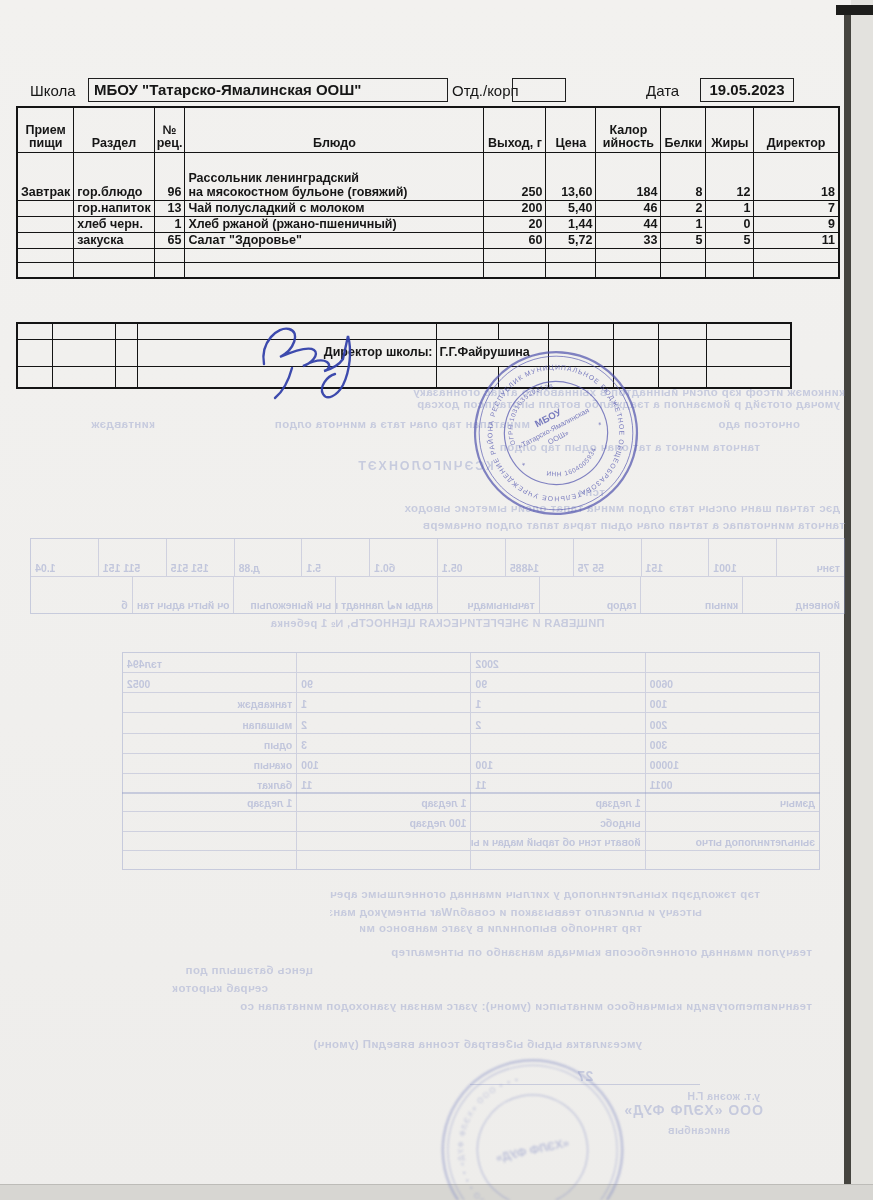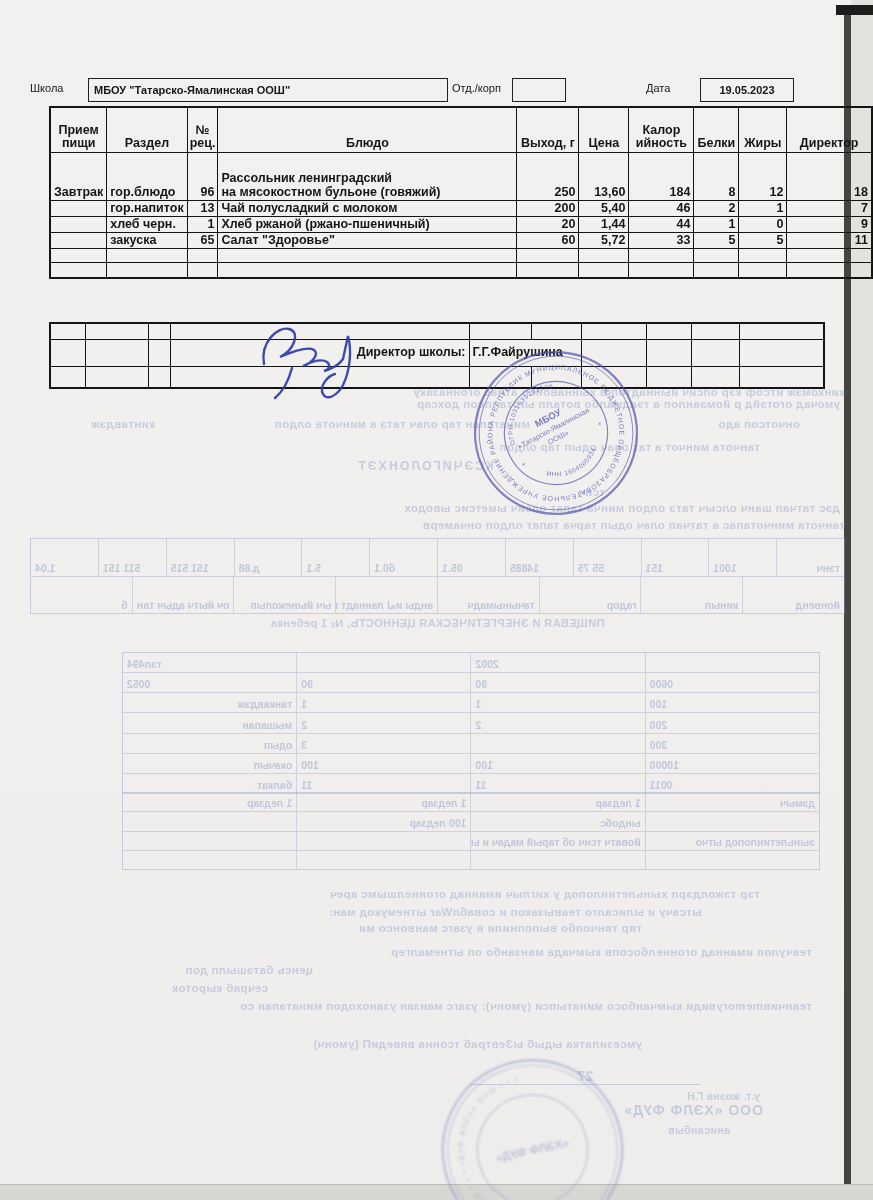--- a/index.html
+++ b/index.html
@@ -5,30 +5,30 @@
   html,body{margin:0;padding:0;background:#c9c8c4;}
   .scan{position:relative;width:873px;height:1200px;overflow:hidden;
         background:linear-gradient(180deg,#f2f1ef 0%,#f0efed 60%,#eeedeb 100%);
         font-family:"Liberation Sans",sans-serif;color:#161616;}
   
   .edge-right-light{position:absolute;left:851px;top:0;width:22px;height:1200px;background:#e3e2de;}
   .edge-right-dark{position:absolute;left:844px;top:6px;width:7px;height:1194px;background:#45443f;}
   .corner-mark{position:absolute;left:836px;top:5px;width:37px;height:10px;background:#1d1d1b;}
   .bottom-band{position:absolute;left:0;top:1184px;width:873px;height:16px;background:#d7d6d2;border-top:1px solid #bdbcb8;}
   
-  .hdr{position:absolute;left:0;top:78px;width:682px;height:26px;font-size:11px;}
+  .hdr{position:absolute;left:0;top:78px;width:682px;height:26px;font-size:15px;}
   .hdr .lbl{position:absolute;top:4px;font-weight:400;}
   .hdr .box{position:absolute;top:0;height:22px;border:1.6px solid #1f1f1f;background:transparent;
             font-weight:700;line-height:22px;padding:0 5px;box-sizing:content-box;}
   
   .menu{position:absolute;left:16px;border-collapse:collapse;table-layout:fixed;background:transparent;}
   .menu.main{top:106px;}
   .menu.foot{top:322px;}
   .menu,.menu td,.menu th{border:1.6px solid #141414;}
-  .menu{border-width:2.6px;margin-left:33px;}
+  .menu{border-width:2.6px;}
   .menu th{font-size:12.5px;font-weight:700;text-align:center;vertical-align:bottom;
            white-space:pre-line;padding:1px 2px;line-height:1.1;height:42px;}
   .menu td{font-size:12.5px;font-weight:600;vertical-align:bottom;padding:0 3px 1px 3px;line-height:1.12;overflow:hidden;}
   .menu td.c0,.menu td.c1,.menu td.c3{text-align:left;}
   .menu td.c2,.menu td.c4,.menu td.c5,.menu td.c6,.menu td.c7,.menu td.c8,.menu td.c9{text-align:right;}
   .menu td.c3{white-space:pre-line;}
   .menu.main tbody tr{height:14px;}
   .menu.main tbody tr:nth-child(1){height:48px;}
   .menu.main tbody tr:nth-child(6),.menu.main tbody tr:nth-child(7){height:15px;}
   .menu.foot tr:nth-child(1){height:16px;}

